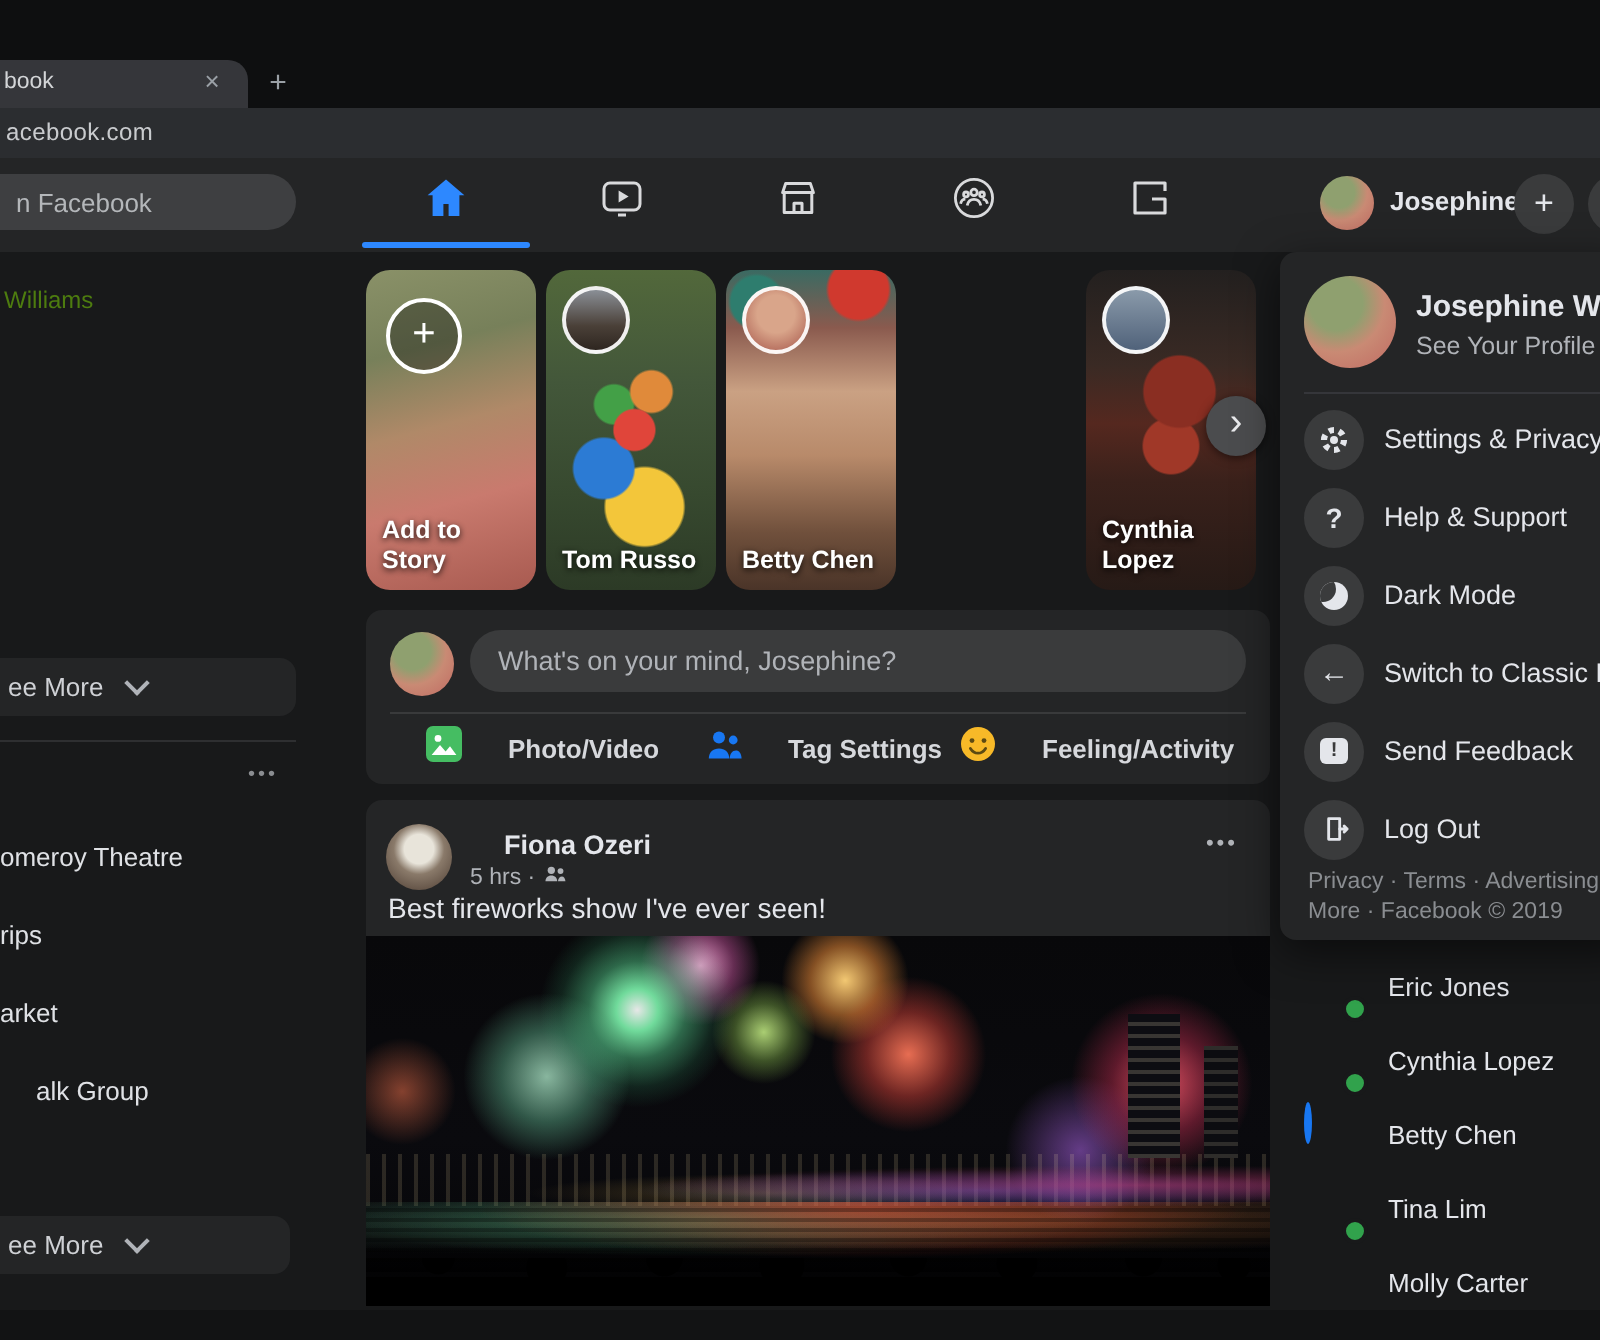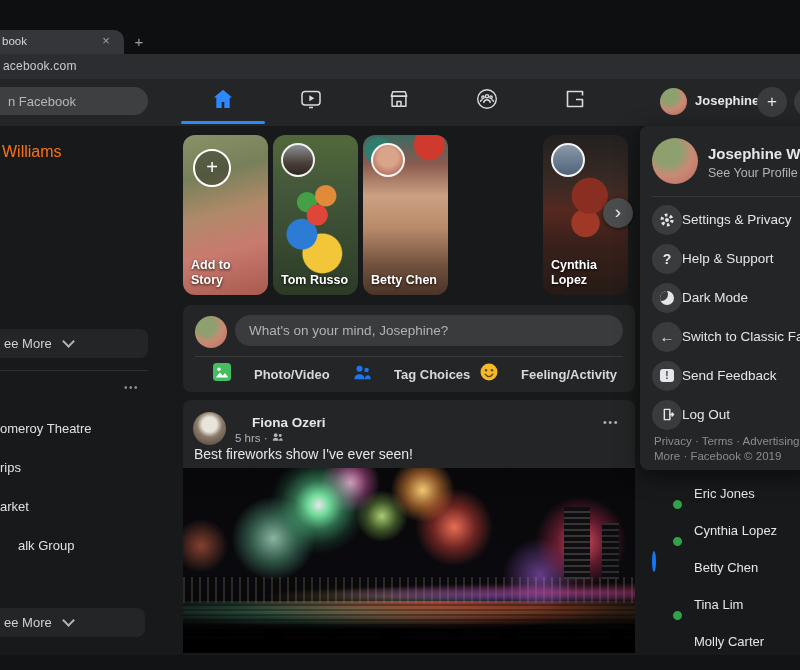--- a/index.html
+++ b/index.html
@@ -29,21 +29,21 @@
   .hdr-name{position:absolute;left:695px;top:14px;font-size:13px;font-weight:600;color:#e4e6eb;}
   .circle-btn{position:absolute;top:8px;width:30px;height:30px;border-radius:50%;background:#3a3b3c;
               color:#e4e6eb;font-size:17px;line-height:30px;text-align:center;font-weight:400;}
   .create-btn{left:757px;} .partial-btn{left:794px;}
 
   
   .content{left:0;top:126px;width:800px;height:544px;background:#18191a;}
   .bottom-strip{left:0;top:655px;width:800px;height:15px;background:#121314;}
 
   
-  .frag-williams{left:2px;top:143px;font-size:16px;font-weight:500;color:#f97316;}
+  .frag-williams{left:2px;top:143px;font-size:12px;font-weight:500;color:#4d7c0f;}
   .see-more{height:29px;border-radius:8px;background:#242526;display:flex;align-items:center;}
   .see-more-1{left:-30px;top:329px;width:178px;}
   .see-more-2{left:-30px;top:608px;width:175px;}
   .see-more-label{margin-left:34px;font-size:13px;font-weight:500;color:#cfd1d5;}
   .chev-down{width:7px;height:7px;border-right:2px solid #b0b3b8;border-bottom:2px solid #b0b3b8;
              transform:rotate(45deg);margin-left:12px;margin-top:-4px;}
   .side-divider{left:0;top:370px;width:148px;height:1px;background:#2e2f31;}
   .sect-dots{left:124px;top:382px;font-size:10px;letter-spacing:1.5px;color:#8a8d91;}
   .shortcut{left:0;width:150px;height:20px;font-size:13px;font-weight:500;color:#dfe1e5;}
   .sc0{top:421px;} .sc1{top:460px;} .sc2{top:499px;} .sc3{top:538px;padding-left:18px;} .sc4{top:577px;}
@@ -141,21 +141,21 @@
   .account-panel{left:640px;top:126px;width:176px;height:344px;background:#242526;border-radius:8px;
                  box-shadow:0 6px 22px rgba(0,0,0,.55);z-index:30;}
   .ap-avatar{position:absolute;left:12px;top:12px;width:46px;height:46px;border-radius:50%;}
   .ap-name{position:absolute;left:68px;top:19px;font-size:15px;font-weight:700;color:#e4e6eb;white-space:nowrap;}
   .ap-sub{position:absolute;left:68px;top:40px;font-size:12.5px;color:#b0b3b8;white-space:nowrap;}
   .ap-divider{position:absolute;left:12px;top:70px;width:158px;height:1px;background:#35363a;}
   .menu-item{position:absolute;left:0;width:176px;height:39px;display:flex;align-items:center;padding-left:12px;box-sizing:border-box;}
   .mi0{top:74px;} .mi1{top:113px;} .mi2{top:152px;} .mi3{top:191px;} .mi4{top:230px;} .mi5{top:269px;}
   .mi-circle{width:30px;height:30px;border-radius:50%;background:#3a3b3c;display:flex;align-items:center;
              justify-content:center;flex:none;color:#e4e6eb;}
-  .mi-label{font-size:13.5px;font-weight:500;color:#e4e6eb;white-space:nowrap;}
+  .mi-label{margin-left:10px;font-size:13.5px;font-weight:500;color:#e4e6eb;white-space:nowrap;}
   .q-glyph{font-size:14px;font-weight:700;color:#e4e6eb;}
   .back-glyph{font-size:15px;color:#e4e6eb;}
   .moon{width:14px;height:14px;border-radius:50%;background:#e4e6eb;position:relative;overflow:hidden;}
   .moon::after{content:"";position:absolute;left:-5px;top:-3px;width:13px;height:13px;border-radius:50%;background:#3a3b3c;}
   .fb-bubble{width:14px;height:13px;background:#e4e6eb;border-radius:3px;color:#3a3b3c;font-size:10px;
              font-weight:700;line-height:13px;text-align:center;}
   .ap-footer{position:absolute;left:14px;top:308px;font-size:11.5px;line-height:15px;color:#8a8d91;white-space:nowrap;}
 
   
   .contacts{left:640px;top:475px;width:176px;z-index:10;}
@@ -305,21 +305,21 @@
     </div>
     <div class="comp-action ca1">
       <span>
         <svg width="18" height="18" viewBox="0 0 18 18" fill="#1877f2">
           <circle cx="6.5" cy="5.8" r="3"></circle>
           <path d="M1.4 16.2c0-3.2 2.2-5 5.1-5s5.1 1.8 5.1 5z"></path>
           <circle cx="13.6" cy="7" r="2.2"></circle>
           <path d="M11.8 16.2c.2-2.5 1.3-4 3.2-4 1.5 0 2.6 1.2 2.8 4z"></path>
           </svg>
       </span>
-      <span class="comp-action-label">Tag Choices</span>
+      <span class="comp-action-label">Tag Settings</span>
     </div>
     <div class="comp-action ca2">
       <span>
         <svg width="18" height="18" viewBox="0 0 18 18">
           <circle cx="9" cy="9" r="8.5" fill="#f7b928"></circle>
           <circle cx="6" cy="7.3" r="1.2" fill="#5c4a12"></circle>
           <circle cx="12" cy="7.3" r="1.2" fill="#5c4a12"></circle>
           <path d="M5.2 11.2c1 1.6 2.3 2.4 3.8 2.4s2.8-.8 3.8-2.4" stroke="#5c4a12" stroke-width="1.4" fill="none" stroke-linecap="round"></path>
           </svg>
       </span>

